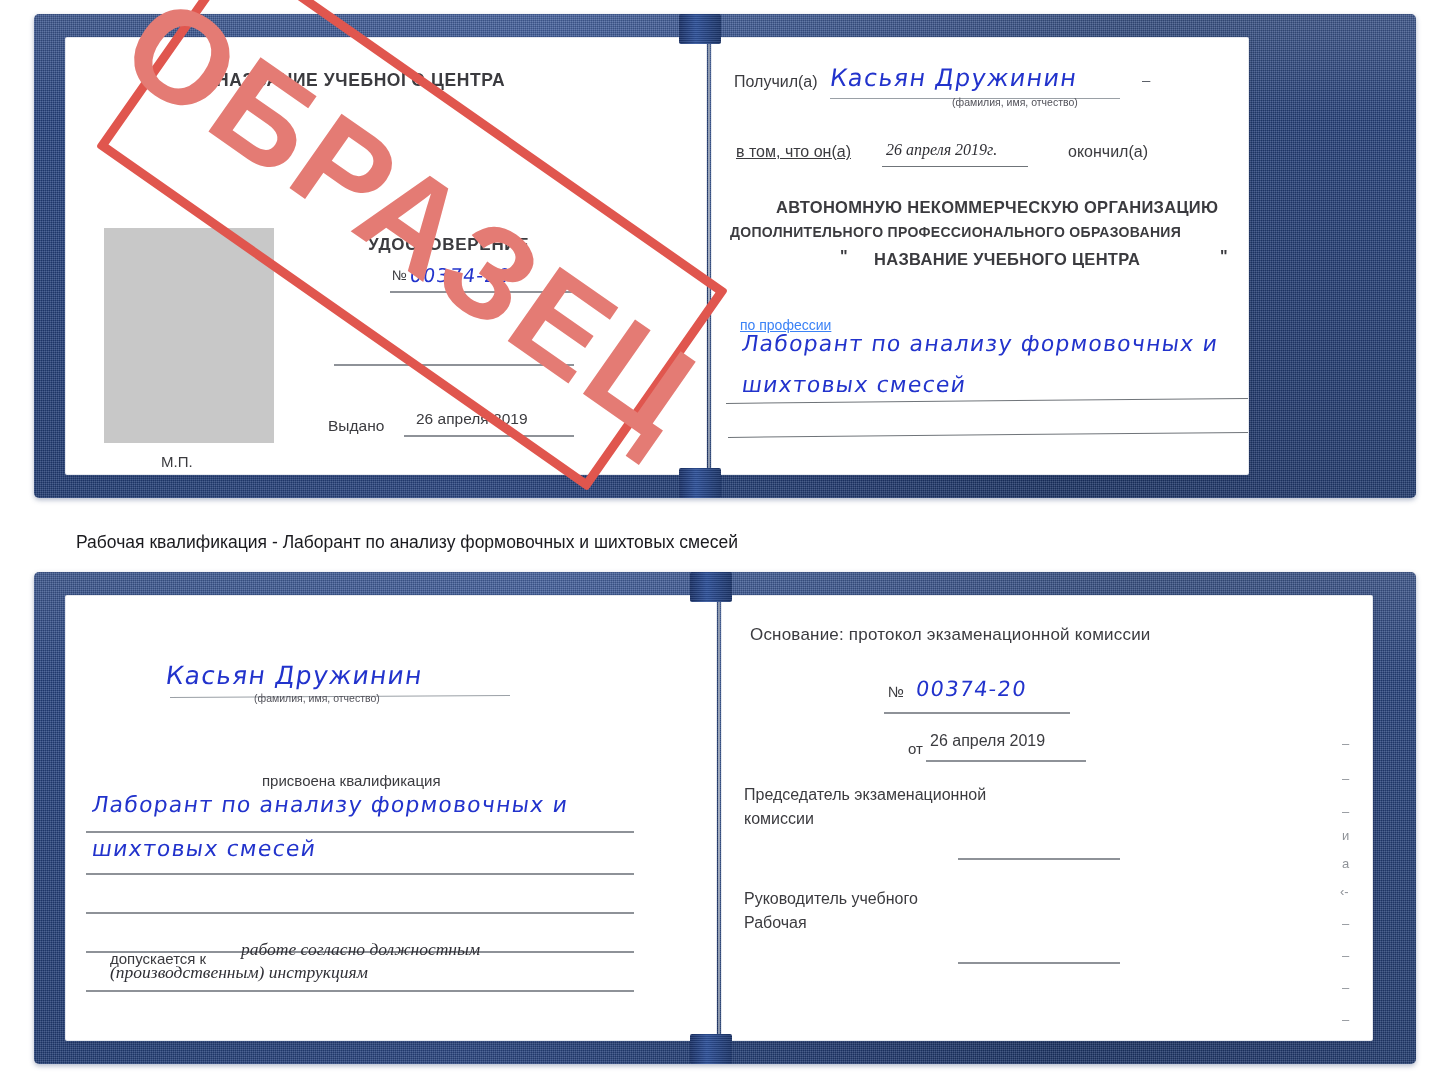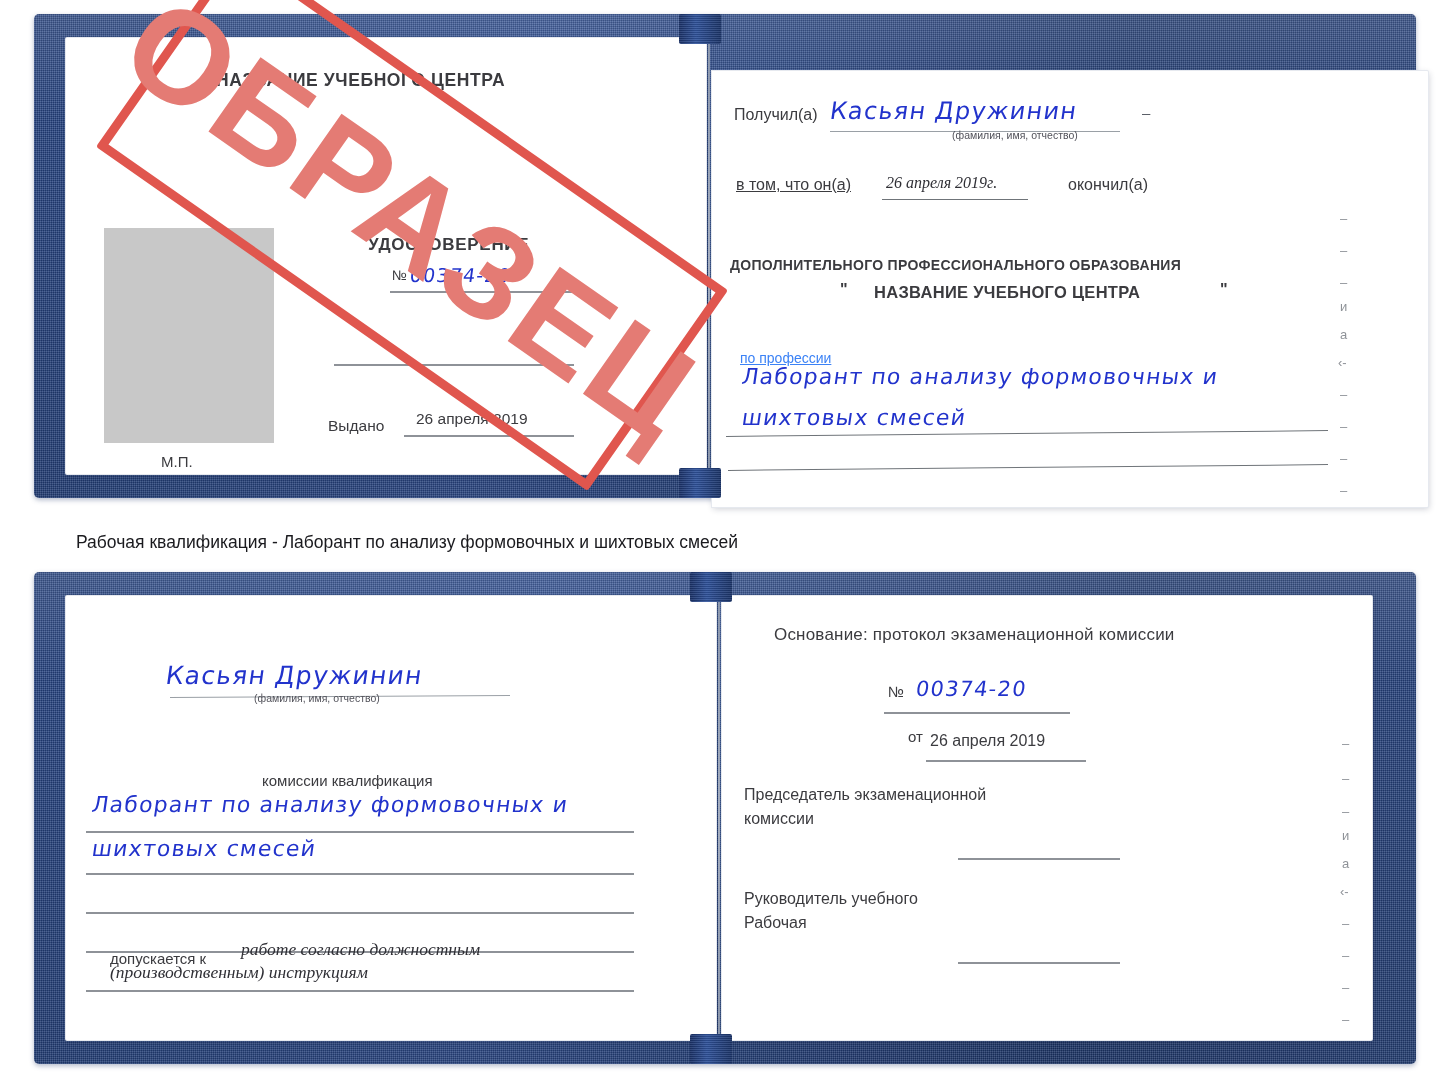--- a/index.html
+++ b/index.html
@@ -165,33 +165,34 @@
 
   <div class="t" style="left:262px; top:379px; font-size:15.5px;">Выдано</div>
   <div class="t" style="left:350px; top:372px; font-size:15.5px;">26 апреля 2019</div>
   <div class="rule" style="left:338px; top:397px; width:170px;"></div>
 
   <div class="t" style="left:95px; top:415px; font-size:15px;">М.П.</div>
 </div>
 
 <div class="spine-line" style="left:708px; top:44px; height:428px;"></div>
 
-<div class="paper right" style="left:712px; top:38px; width:716px; height:436px;margin-top:33px;">
+<div class="paper right" style="left:712px; top:38px; width:536px; height:436px;">
 
   <div class="t" style="left:22px; top:35px; font-size:16px;">Получил(а)</div>
   <div class="t hand" style="left:118px; top:26px; font-size:24px;">Касьян Дружинин</div>
   <div class="rule thin" style="left:118px; top:60px; width:290px;"></div>
   <div class="t tiny" style="left:240px; top:58px;">(фамилия, имя, отчество)</div>
   <div class="t" style="left:430px; top:33px; font-size:15px; color:#5b6068;">–</div>
 
   <div class="t" style="left:24px; top:105px; font-size:16px;text-decoration:underline;">в том, что он(а)</div>
   <div class="t ital" style="left:174px; top:103px; font-size:16px;">26 апреля 2019г.</div>
   <div class="rule dark" style="left:170px; top:128px; width:146px;"></div>
   <div class="t" style="left:356px; top:105px; font-size:16px;">окончил(а)</div>
 
+  <div class="t caps" style="left:64px; top:160px; font-size:16.5px; font-weight:bold; letter-spacing:.3px;">АВТОНОМНУЮ НЕКОММЕРЧЕСКУЮ ОРГАНИЗАЦИЮ</div>
   <div class="t caps" style="left:18px; top:186px; font-size:14px; font-weight:bold; letter-spacing:.3px;">ДОПОЛНИТЕЛЬНОГО ПРОФЕССИОНАЛЬНОГО ОБРАЗОВАНИЯ</div>
   <div class="t" style="left:128px; top:210px; font-size:16px; font-weight:bold;">"</div>
   <div class="t caps" style="left:162px; top:212px; font-size:16.5px; font-weight:bold; letter-spacing:.3px;">НАЗВАНИЕ УЧЕБНОГО ЦЕНТРА</div>
   <div class="t" style="left:508px; top:210px; font-size:16px; font-weight:bold;">"</div>
 
   <div class="t small" style="left:28px; top:279px; font-size:14px;">по профессии</div>
   <div class="t hand" style="left:30px; top:293px; font-size:22px;">Лаборант по анализу формовочных и</div>
   <div class="t hand" style="left:30px; top:334px; font-size:22px;">шихтовых смесей</div>
   <div class="rule dark" style="left:14px; top:362px; width:602px; transform:rotate(-0.55deg);"></div>
   <div class="rule dark" style="left:16px; top:396px; width:600px; transform:rotate(-0.55deg);"></div>
@@ -220,48 +221,48 @@
 <div class="spine-tab" style="left:690px; top:572px; width:42px; height:30px;"></div>
 <div class="spine-tab" style="left:690px; top:1034px; width:42px; height:30px;"></div>
 
 <div class="paper left" style="left:66px; top:596px; width:650px; height:444px;">
 
 
   <div class="t hand" style="left:100px; top:65px; font-size:25px;">Касьян Дружинин</div>
   <div class="rule thin" style="left:104px; top:100px; width:340px; transform:rotate(-0.3deg);"></div>
   <div class="t tiny" style="left:188px; top:96px;">(фамилия, имя, отчество)</div>
 
-  <div class="t" style="left:196px; top:176px; font-size:15px;">комиссии квалификация</div>
+  <div class="t" style="left:196px; top:176px; font-size:15px;">присвоена квалификация</div>
 
   <div class="t hand" style="left:26px; top:196px; font-size:22px;">Лаборант по анализу формовочных и</div>
   <div class="rule" style="left:20px; top:235px; width:548px;"></div>
 
   <div class="t hand" style="left:26px; top:240px; font-size:22px;">шихтовых смесей</div>
   <div class="rule" style="left:20px; top:277px; width:548px;"></div>
 
   <div class="rule" style="left:20px; top:316px; width:548px;"></div>
   <div class="rule" style="left:20px; top:355px; width:548px;"></div>
   <div class="rule" style="left:20px; top:394px; width:548px;"></div>
 
   <div class="t" style="left:44px; top:345px; font-size:15px;margin-top:9px;">допускается к</div>
   <div class="t ital" style="left:175px; top:343px; font-size:17.5px;">работе согласно должностным</div>
   <div class="t ital" style="left:44px; top:366px; font-size:17.5px;">(производственным) инструкциям</div>
 </div>
 
 <div class="spine-line" style="left:718px; top:602px; height:436px;"></div>
 
 <div class="paper right" style="left:722px; top:596px; width:650px; height:444px;">
 
-  <div class="t" style="left:28px; top:29px; font-size:17px; letter-spacing:.2px;margin-left:24px;">Основание: протокол экзаменационной комиссии</div>
+  <div class="t" style="left:28px; top:29px; font-size:17px; letter-spacing:.2px;">Основание: протокол экзаменационной комиссии</div>
 
   <div class="t" style="left:166px; top:87px; font-size:15px;">№</div>
   <div class="t hand" style="left:194px; top:81px; font-size:21px;">00374-20</div>
   <div class="rule" style="left:162px; top:116px; width:186px;"></div>
 
-  <div class="t" style="left:186px; top:132px; font-size:15px;">от</div>
+  <div class="t" style="left:186px; top:144px; font-size:15px;">от</div>
   <div class="t" style="left:208px; top:136px; font-size:16px;">26 апреля 2019</div>
   <div class="rule" style="left:204px; top:164px; width:160px;"></div>
 
   <div class="t" style="left:22px; top:190px; font-size:16px;">Председатель экзаменационной</div>
   <div class="t" style="left:22px; top:214px; font-size:16px;">комиссии</div>
   <div class="rule" style="left:236px; top:262px; width:162px;"></div>
 
   <div class="t" style="left:22px; top:294px; font-size:16px;">Руководитель учебного</div>
   <div class="t" style="left:22px; top:318px; font-size:16px;">Рабочая</div>
   <div class="rule" style="left:236px; top:366px; width:162px;"></div>

